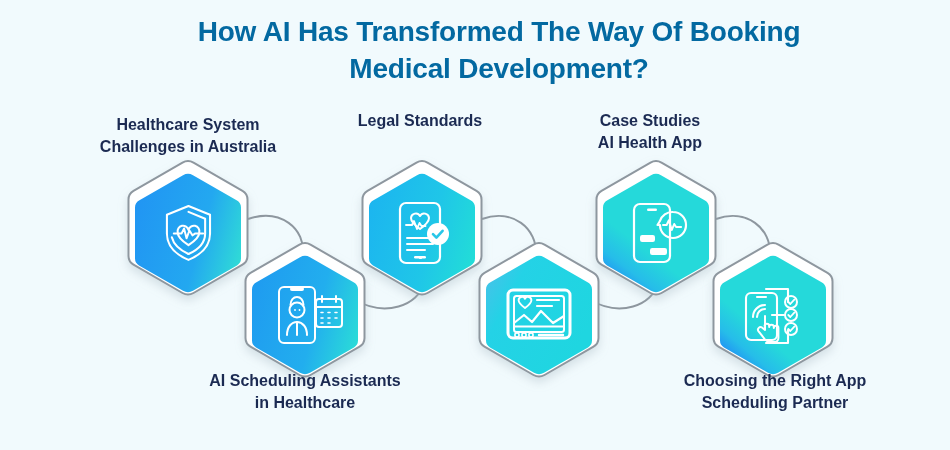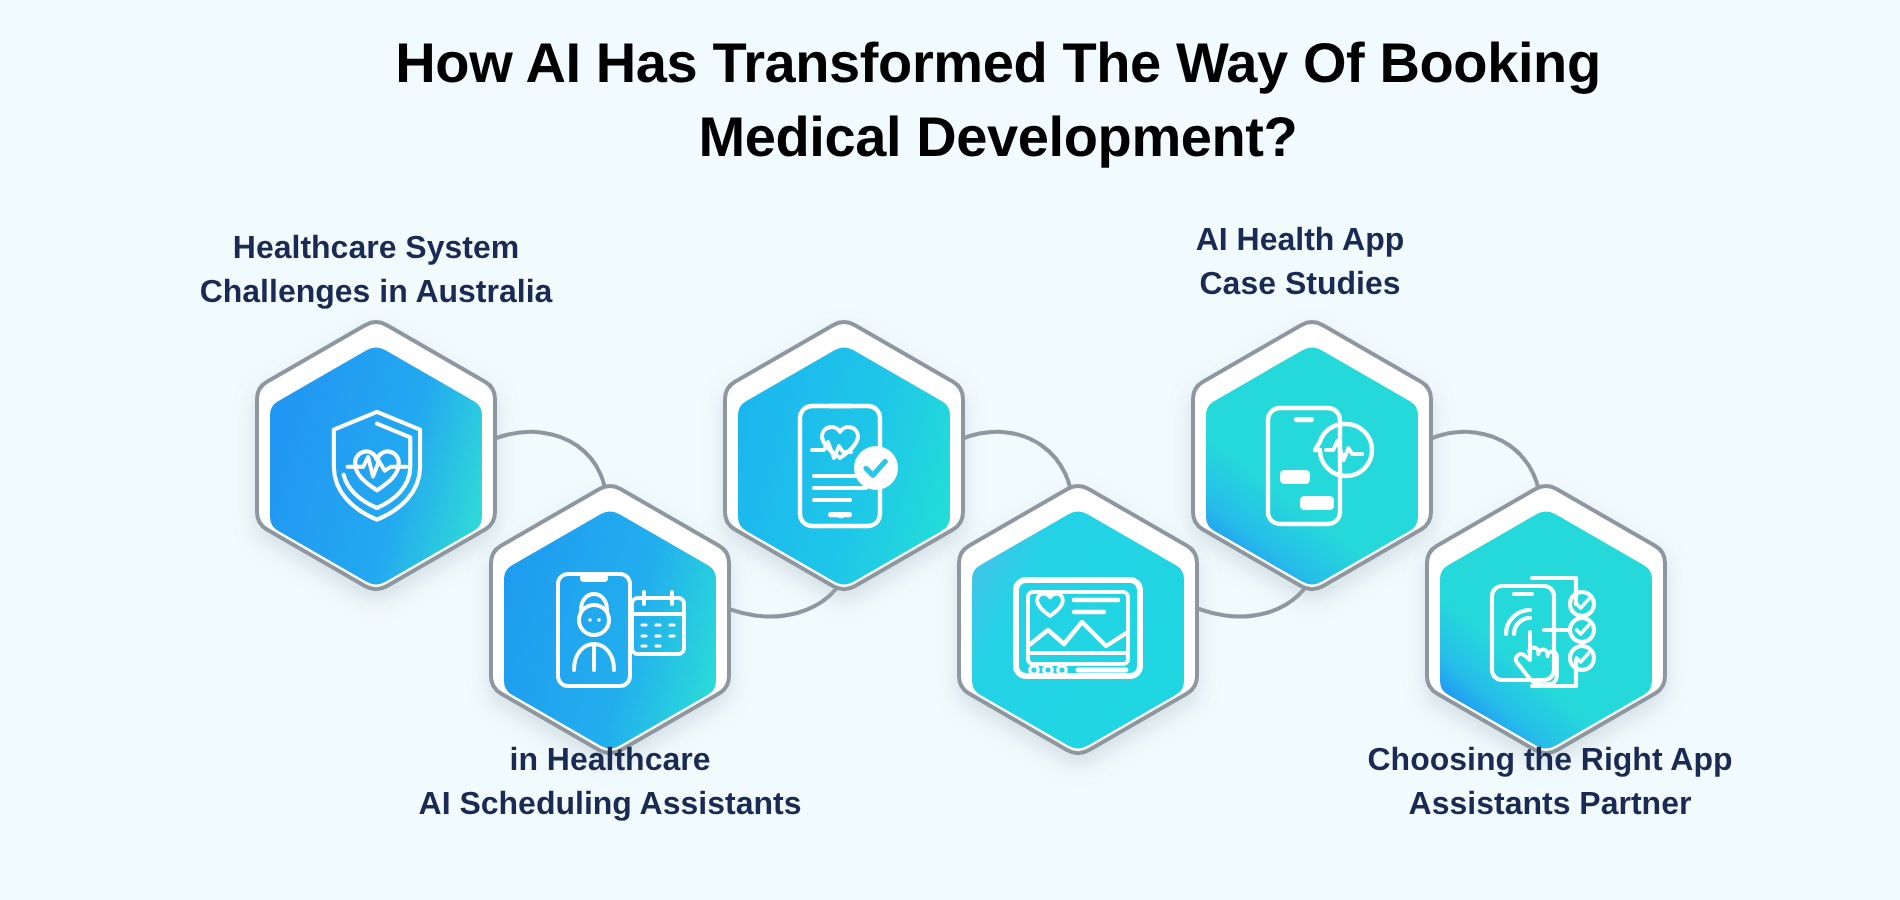--- a/index.html
+++ b/index.html
@@ -11,21 +11,21 @@
     position:relative;
   }
   #stage { position:relative; width:950px; height:450px; }
 
   
   .title {
     position:absolute;
     left:0; top:14px;
     width:950px;
     text-align:center;
-    color:#000000;
+    color:#0369a1;
     font-size:28px;
     font-weight:bold;
     line-height:1.32;
     letter-spacing:-0.2px;
     padding-left:48px;
   }
   .title .ln { display:block; }
 
   
   .node { position:absolute; }
@@ -146,22 +146,22 @@
           <g stroke-width="1.6">
             <path d="M45,27.5 h2 M52,27.5 h2 M59,27.5 h2"></path>
             <path d="M45,33 h2 M52,33 h2 M59,33 h2"></path>
             <path d="M45,38 h2 M52,38 h2"></path>
           </g>
         </g>
       </svg>
     </div>
   </div>
   <div class="label" style="left:180px; top:370px; width:250px;">
+    <span class="ln">AI Scheduling Assistants</span>
     <span class="ln">in Healthcare</span>
-    <span class="ln">AI Scheduling Assistants</span>
   </div>
 
   <div class="node" style="left:352px; top:163px; width:140px; height:140px;">
     <div class="hex-outer">
       <svg width="140" height="140" viewBox="0 0 140 140">
         <defs>
           <filter id="sh3" x="-30%" y="-30%" width="160%" height="170%">
             <feDropShadow dx="0" dy="5" stdDeviation="5" flood-color="#9fb0bb" flood-opacity="0.35"></feDropShadow>
           </filter>
         </defs>
@@ -190,20 +190,21 @@
             <path d="M8,24 h6 l2,-4 l3,8 l2.5,-6 l2,3 h4" stroke-width="1.9"></path>
             <path d="M9,37 h26 M9,43 h26 M9,49 h18"></path>
           </g>
           <circle cx="40" cy="33" r="11" fill="#ffffff"></circle>
           <path d="M35,33.2 l3.4,3.4 l6.2,-6.8" fill="none" stroke="#28c6e8" stroke-width="2.6" stroke-linecap="round" stroke-linejoin="round"></path>
         </g>
       </svg>
     </div>
   </div>
   <div class="label" style="left:325px; top:110px; width:190px;">
+    <span class="ln">Legal Standards</span>
   </div>
 
   <div class="node" style="left:469px; top:245px; width:140px; height:140px;">
     <div class="hex-outer">
       <svg width="140" height="140" viewBox="0 0 140 140">
         <defs>
           <filter id="sh4" x="-30%" y="-30%" width="160%" height="170%">
             <feDropShadow dx="0" dy="5" stdDeviation="5" flood-color="#9fb0bb" flood-opacity="0.35"></feDropShadow>
           </filter>
         </defs>
@@ -265,22 +266,22 @@
             <rect x="8" y="33" width="15" height="7" rx="2.2" fill="#ffffff" stroke="none"></rect>
             <rect x="18" y="46" width="17" height="7" rx="2.2" fill="#ffffff" stroke="none"></rect>
           </g>
           <path d="M41,10 a13,13 0 1 1 -13,13 h-2.5 l2.3,-3.8 A13,13 0 0 1 41,10 Z" fill="none" stroke="#ffffff" stroke-width="2.2" stroke-linejoin="round"></path>
           <path d="M31,23 h3.6 l2.2,-4.6 l3,9.6 l2.4,-6 l1.9,3 h5" fill="none" stroke="#ffffff" stroke-width="2" stroke-linecap="round" stroke-linejoin="round"></path>
         </g>
       </svg>
     </div>
   </div>
   <div class="label" style="left:565px; top:110px; width:170px;">
+    <span class="ln">Case Studies</span>
     <span class="ln">AI Health App</span>
-    <span class="ln">Case Studies</span>
   </div>
 
   <div class="node" style="left:703px; top:245px; width:140px; height:140px;">
     <div class="hex-outer">
       <svg width="140" height="140" viewBox="0 0 140 140">
         <defs>
           <filter id="sh6" x="-30%" y="-30%" width="160%" height="170%">
             <feDropShadow dx="0" dy="5" stdDeviation="5" flood-color="#9fb0bb" flood-opacity="0.35"></feDropShadow>
           </filter>
         </defs>
@@ -318,16 +319,16 @@
             <path d="M44.3,17 l2,2 l4,-4.4" stroke-width="1.8" stroke-linecap="round" stroke-linejoin="round"></path>
             <path d="M44.3,30 l2,2 l4,-4.4" stroke-width="1.8" stroke-linecap="round" stroke-linejoin="round"></path>
             <path d="M44.3,44 l2,2 l4,-4.4" stroke-width="1.8" stroke-linecap="round" stroke-linejoin="round"></path>
           </g>
         </g>
       </svg>
     </div>
   </div>
   <div class="label" style="left:655px; top:370px; width:240px;">
     <span class="ln">Choosing the Right App</span>
-    <span class="ln">Assistants Partner</span>
+    <span class="ln">Scheduling Partner</span>
   </div>
 
 </div>
 
 </body></html>

